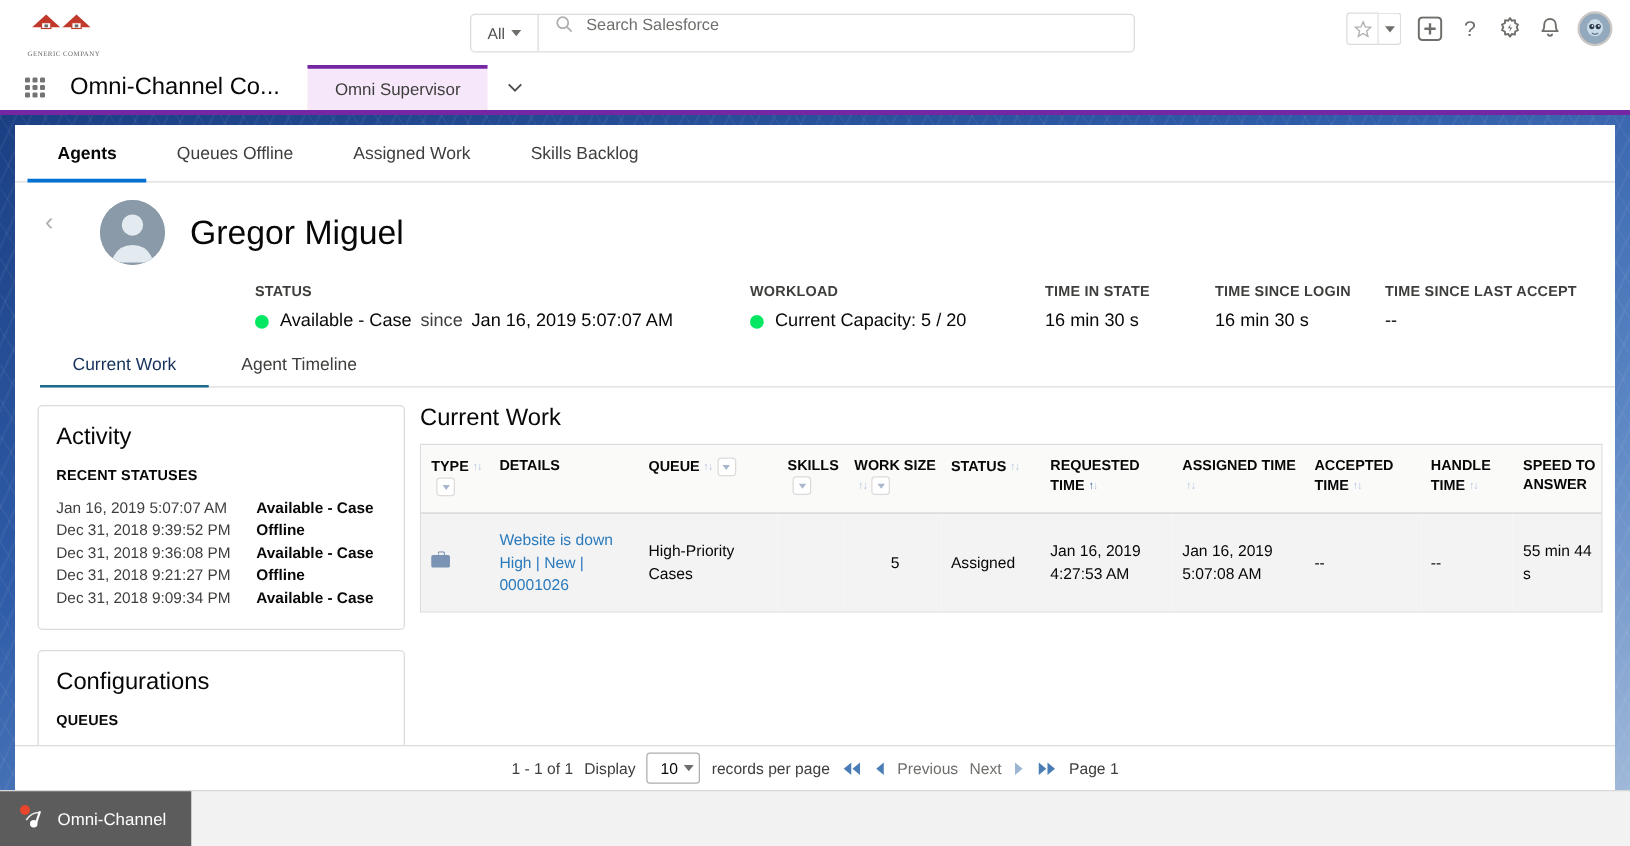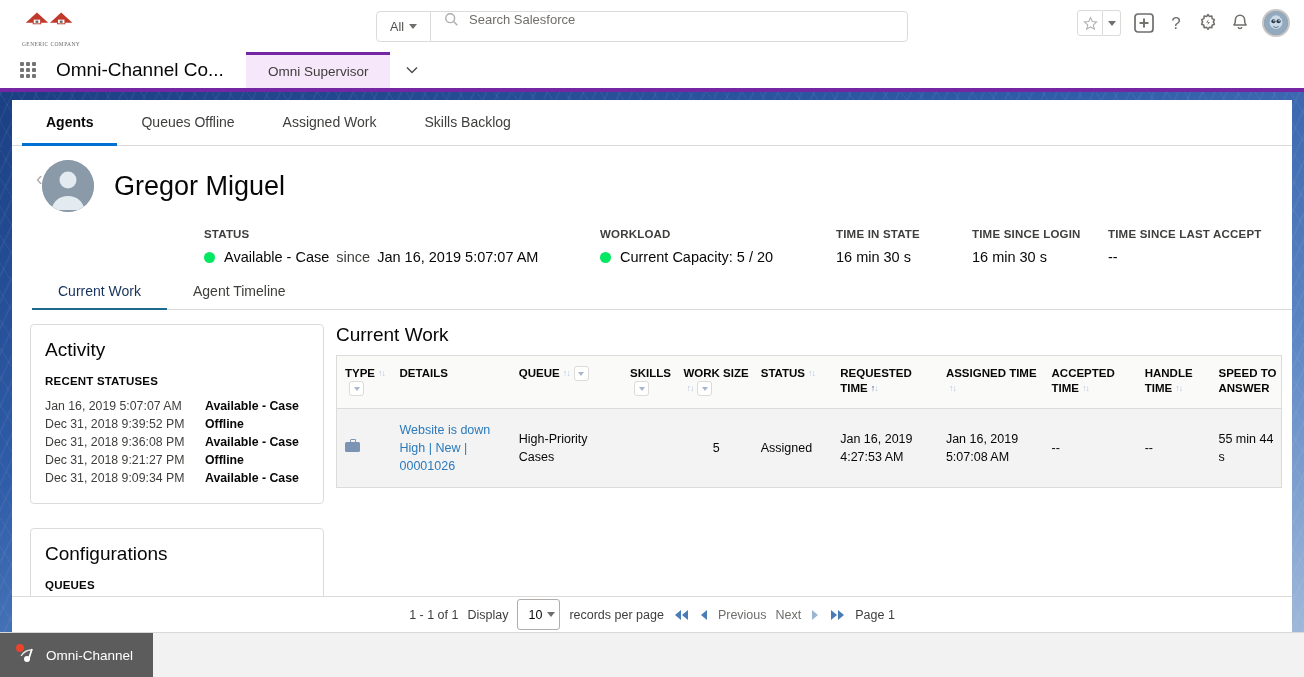--- a/index.html
+++ b/index.html
@@ -119,21 +119,21 @@
     border-bottom: 3px solid transparent; margin-bottom: -1px;
   }
   .sv-tab.active { color: #080707; font-weight: bold; border-bottom-color: #0070d2; text-align: right; }
 
   
   .agent-header { padding: 14px 0 0 0; position: relative; }
   .back-chevron {
     position: absolute; left: 24px; top: 22px; cursor: pointer;
     font-size: 20px; color: #b0adab; line-height: 1;
   }
-  .agent-id-row { display: flex; align-items: center; padding-left: 30px; }
+  .agent-id-row { display: flex; align-items: center; padding-left: 68px; }
   .avatar-lg {
     width: 52px; height: 52px; border-radius: 50%; background: #8a9aa8;
     display: flex; align-items: flex-end; justify-content: center;
     overflow: hidden; flex-shrink: 0;
   }
   .agent-name {
     font-size: 27px; color: #080707; margin-left: 20px; font-weight: 400;
   }
 
   .stats-row { display: flex; padding: 16px 0 0 192px; gap: 0; }
@@ -163,21 +163,21 @@
     padding: 0 26px 9px 26px; font-size: 14px; color: #3e3e3c;
     cursor: pointer; border-bottom: 2px solid transparent; margin-bottom: -1px;
   }
   .sub-tab.active { color: #16325c; border-bottom-color: #1d6a8c; }
 
   
   .body-area { display: flex; padding: 14px 0 0 0; }
   .left-col { width: 312px; padding-left: 18px; flex-shrink: 0; }
   .panel {
     border: 1px solid #dddbda; border-radius: 4px; background: #fff;
-    padding: 14px 14px 16px 14px; margin-bottom: 24px;
+    padding: 14px 14px 16px 14px; margin-bottom: 16px;
   }
   .panel-title { font-size: 19px; color: #080707; font-weight: 400; }
   .panel-sublabel {
     font-size: 11.5px; font-weight: bold; color: #080707;
     letter-spacing: .2px; margin-top: 14px;
   }
   .status-list { margin-top: 10px; }
   .status-line {
     font-size: 12.3px; color: #3e3e3c; line-height: 18px;
     display: flex; white-space: nowrap;
@@ -230,21 +230,21 @@
 
   
   .pagination {
     position: absolute; left: 0; right: 0; bottom: 0; height: 36px;
     border-top: 1px solid #dddbda; background: #fff;
     display: flex; align-items: center; justify-content: center;
     gap: 9px; font-size: 12.5px; color: #3e3e3c;
   }
   .page-select {
     border: 1px solid #b0adab; border-radius: 3px; background: #fff;
-    height: 31px; padding: 0 4px 0 10px; display: flex; align-items: center;
+    height: 25px; padding: 0 4px 0 10px; display: flex; align-items: center;
     gap: 5px; font-size: 12.5px; color: #080707; cursor: pointer;
   }
   .pg-arrow { cursor: pointer; display: flex; align-items: center; font-size: 13px; }
   .pg-label { cursor: pointer; color: #706e6b; }
 
   
   .utility-bar {
     position: absolute; left: 0; right: 0; bottom: 0; height: 45px;
     background: #f3f2f2; border-top: 1px solid #d8d8d8;
     display: flex; align-items: stretch; z-index: 30;

